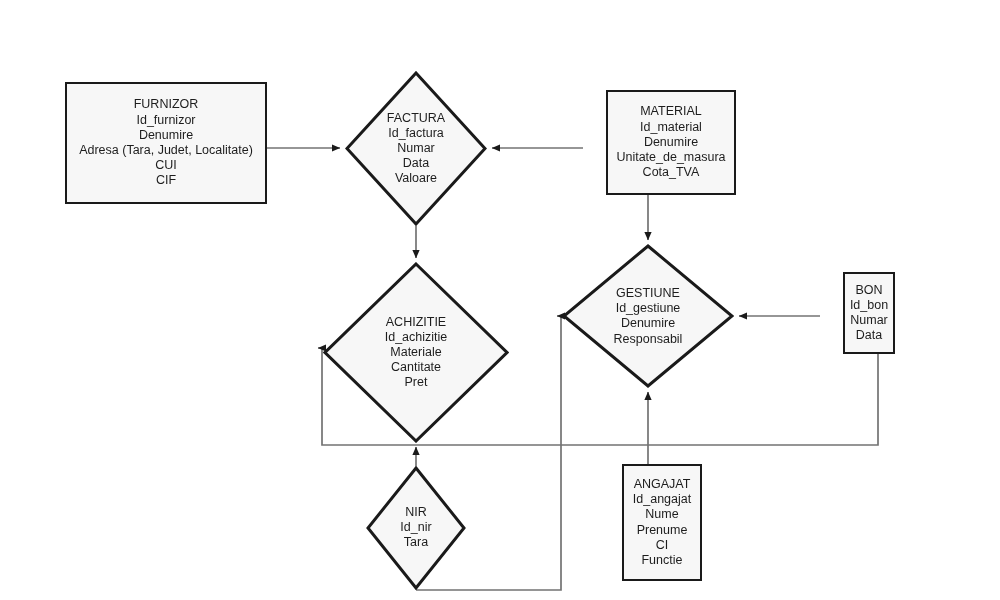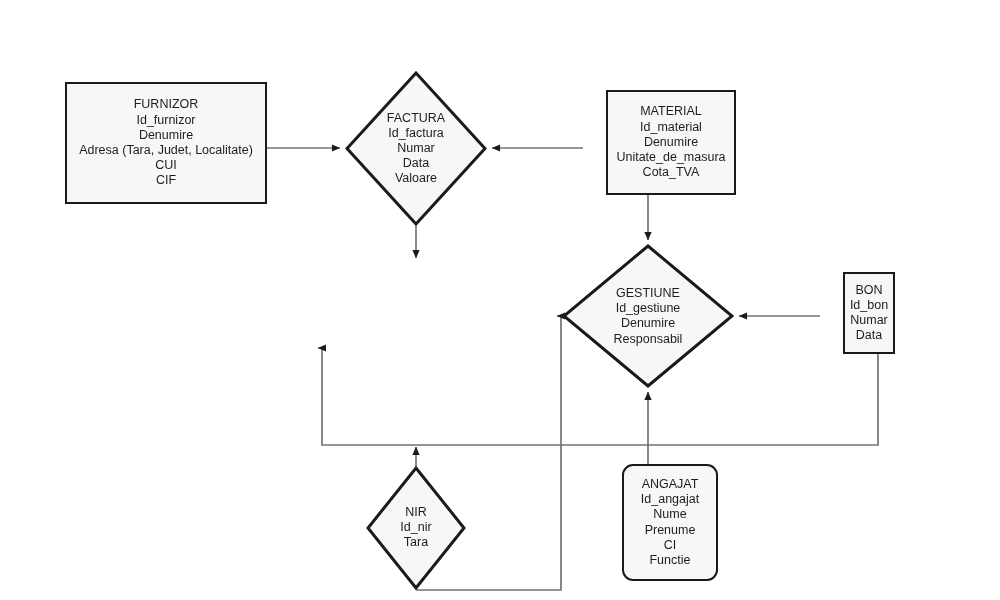--- a/index.html
+++ b/index.html
@@ -85,40 +85,50 @@
 Cota_TVA</div>
   </div>
 
   <div class="node entity" style="left:820px;top:272px;width:52px;height:82px;">
     <div class="label">BON
 Id_bon
 Numar
 Data</div>
   </div>
 
-  <div class="node entity" style="left:599px;top:464px;width:96px;height:117px;border-radius:11px;">
+  <div class="node entity" style="left:599px;top:464px;width:80px;height:117px;">
     <div class="label">ANGAJAT
 Id_angajat
 Nume
 Prenume
 CI
 Functie</div>
   </div>
 
   <div class="node rel" style="left:345px;top:71px;width:142px;height:155px;">
     <svg class="dia" viewBox="0 0 142 155" preserveAspectRatio="none">
       <polygon points="71,2 140,77.5 71,153 2,77.5" fill="#f7f7f7" stroke="#1a1a1a" stroke-width="3" vector-effect="non-scaling-stroke"></polygon>
     </svg>
     <div class="label">FACTURA
 Id_factura
 Numar
 Data
 Valoare</div>
   </div>
 
+  <div class="node rel" style="left:323px;top:262px;width:186px;height:181px;">
+    <svg class="dia" viewBox="0 0 186 181" preserveAspectRatio="none">
+      <polygon points="93,2 184,90.5 93,179 2,90.5" fill="#f7f7f7" stroke="#1a1a1a" stroke-width="3" vector-effect="non-scaling-stroke"></polygon>
+    </svg>
+    <div class="label">ACHIZITIE
+Id_achizitie
+Materiale
+Cantitate
+Pret</div>
+  </div>
 
   <div class="node rel" style="left:562px;top:244px;width:172px;height:144px;">
     <svg class="dia" viewBox="0 0 172 144" preserveAspectRatio="none">
       <polygon points="86,2 170,72 86,142 2,72" fill="#f7f7f7" stroke="#1a1a1a" stroke-width="3" vector-effect="non-scaling-stroke"></polygon>
     </svg>
     <div class="label">GESTIUNE
 Id_gestiune
 Denumire
 Responsabil</div>
   </div>

